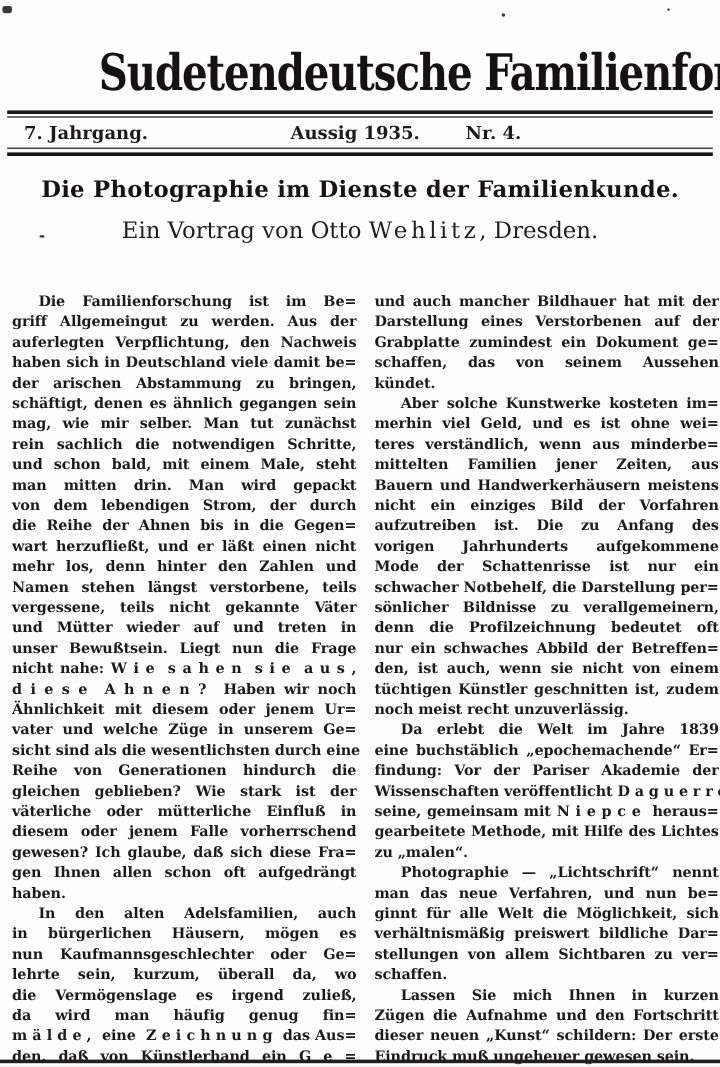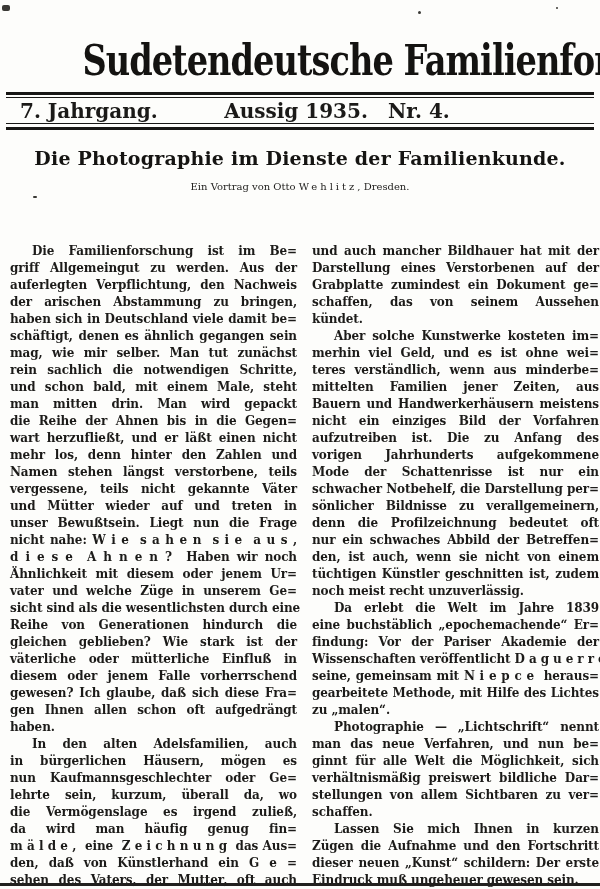--- a/index.html
+++ b/index.html
@@ -22,33 +22,33 @@
     font-size:42px;font-weight:bold;letter-spacing:-1.2px;
     transform:scaleX(0.80);transform-origin:center;
     color:#141311;
   }
   .rule{position:absolute;left:6px;right:6px;}
   .rule-top{top:92px;border-top:3px solid #181715;border-bottom:1px solid #181715;height:2px;}
   .rule-mid{top:123px;border-top:1px solid #181715;border-bottom:3px solid #181715;height:3px;}
   .info-row{
     position:absolute;top:101px;left:20px;right:28px;height:20px;
     display:flex;align-items:center;
-    font-size:20px;font-weight:bold;color:#1b1a18;
+    font-size:15px;font-weight:bold;color:#1b1a18;
   }
   .info-row .left{flex:1;text-align:left;}
   .info-row .center{flex:1;text-align:center;}
   .info-row .right{flex:1;text-align:left;}
   .article-title{
     position:absolute;top:147px;left:0;width:100%;
     text-align:center;font-size:19px;font-weight:bold;
     letter-spacing:.2px;color:#151412;white-space:nowrap;
   }
   .byline{
     position:absolute;top:181px;left:0;width:100%;
-    text-align:center;font-size:10px;color:#1f1e1c;
+    text-align:center;font-size:19px;color:#1f1e1c;
   }
   .byline .spaced{letter-spacing:3px;}
   .columns{
     position:absolute;top:211px;left:10px;right:8px;
     display:flex;gap:15px;
   }
   .col{
     width:287px;flex:none;
     font-size:12px;font-weight:bold;line-height:17px;
     letter-spacing:-0.1px;color:#1c1b19;margin-top:32px;
@@ -98,27 +98,28 @@
   <div class="article-title">Die Photographie im Dienste der Familienkunde.</div>
 
   <div class="byline"><span>Ein Vortrag von Otto </span><span class="spaced">Wehlitz</span><span>, Dresden.</span></div>
 
   <div class="columns">
     <div class="col">
         <div class="para">
           <div class="line indent">Die Familienforschung ist im Be=</div>
           <div class="line">griff Allgemeingut zu werden. Aus der</div>
           <div class="line">auferlegten Verpflichtung, den Nachweis</div>
+          <div class="line">haben sich in Deutschland viele damit be=</div>
           <div class="line">der arischen Abstammung zu bringen,</div>
-          <div class="line">haben sich in Deutschland viele damit be=</div>
           <div class="line">schäftigt, denen es ähnlich gegangen sein</div>
           <div class="line">mag, wie mir selber. Man tut zunächst</div>
           <div class="line">rein sachlich die notwendigen Schritte,</div>
           <div class="line">und schon bald, mit einem Male, steht</div>
           <div class="line">man mitten drin. Man wird gepackt</div>
+          <div class="line">von dem lebendigen Strom, der durch</div>
           <div class="line">die Reihe der Ahnen bis in die Gegen=</div>
           <div class="line">wart herzufließt, und er läßt einen nicht</div>
           <div class="line">mehr los, denn hinter den Zahlen und</div>
           <div class="line">Namen stehen längst verstorbene, teils</div>
           <div class="line">vergessene, teils nicht gekannte Väter</div>
           <div class="line">und Mütter wieder auf und treten in</div>
           <div class="line">unser Bewußtsein. Liegt nun die Frage</div>
           <div class="line">nicht nahe: W i e&nbsp; s a h e n&nbsp; s i e&nbsp; a u s ,</div>
           <div class="line">d i e s e&nbsp; A h n e n ?&nbsp; Haben wir noch</div>
           <div class="line">Ähnlichkeit mit diesem oder jenem Ur=</div>

